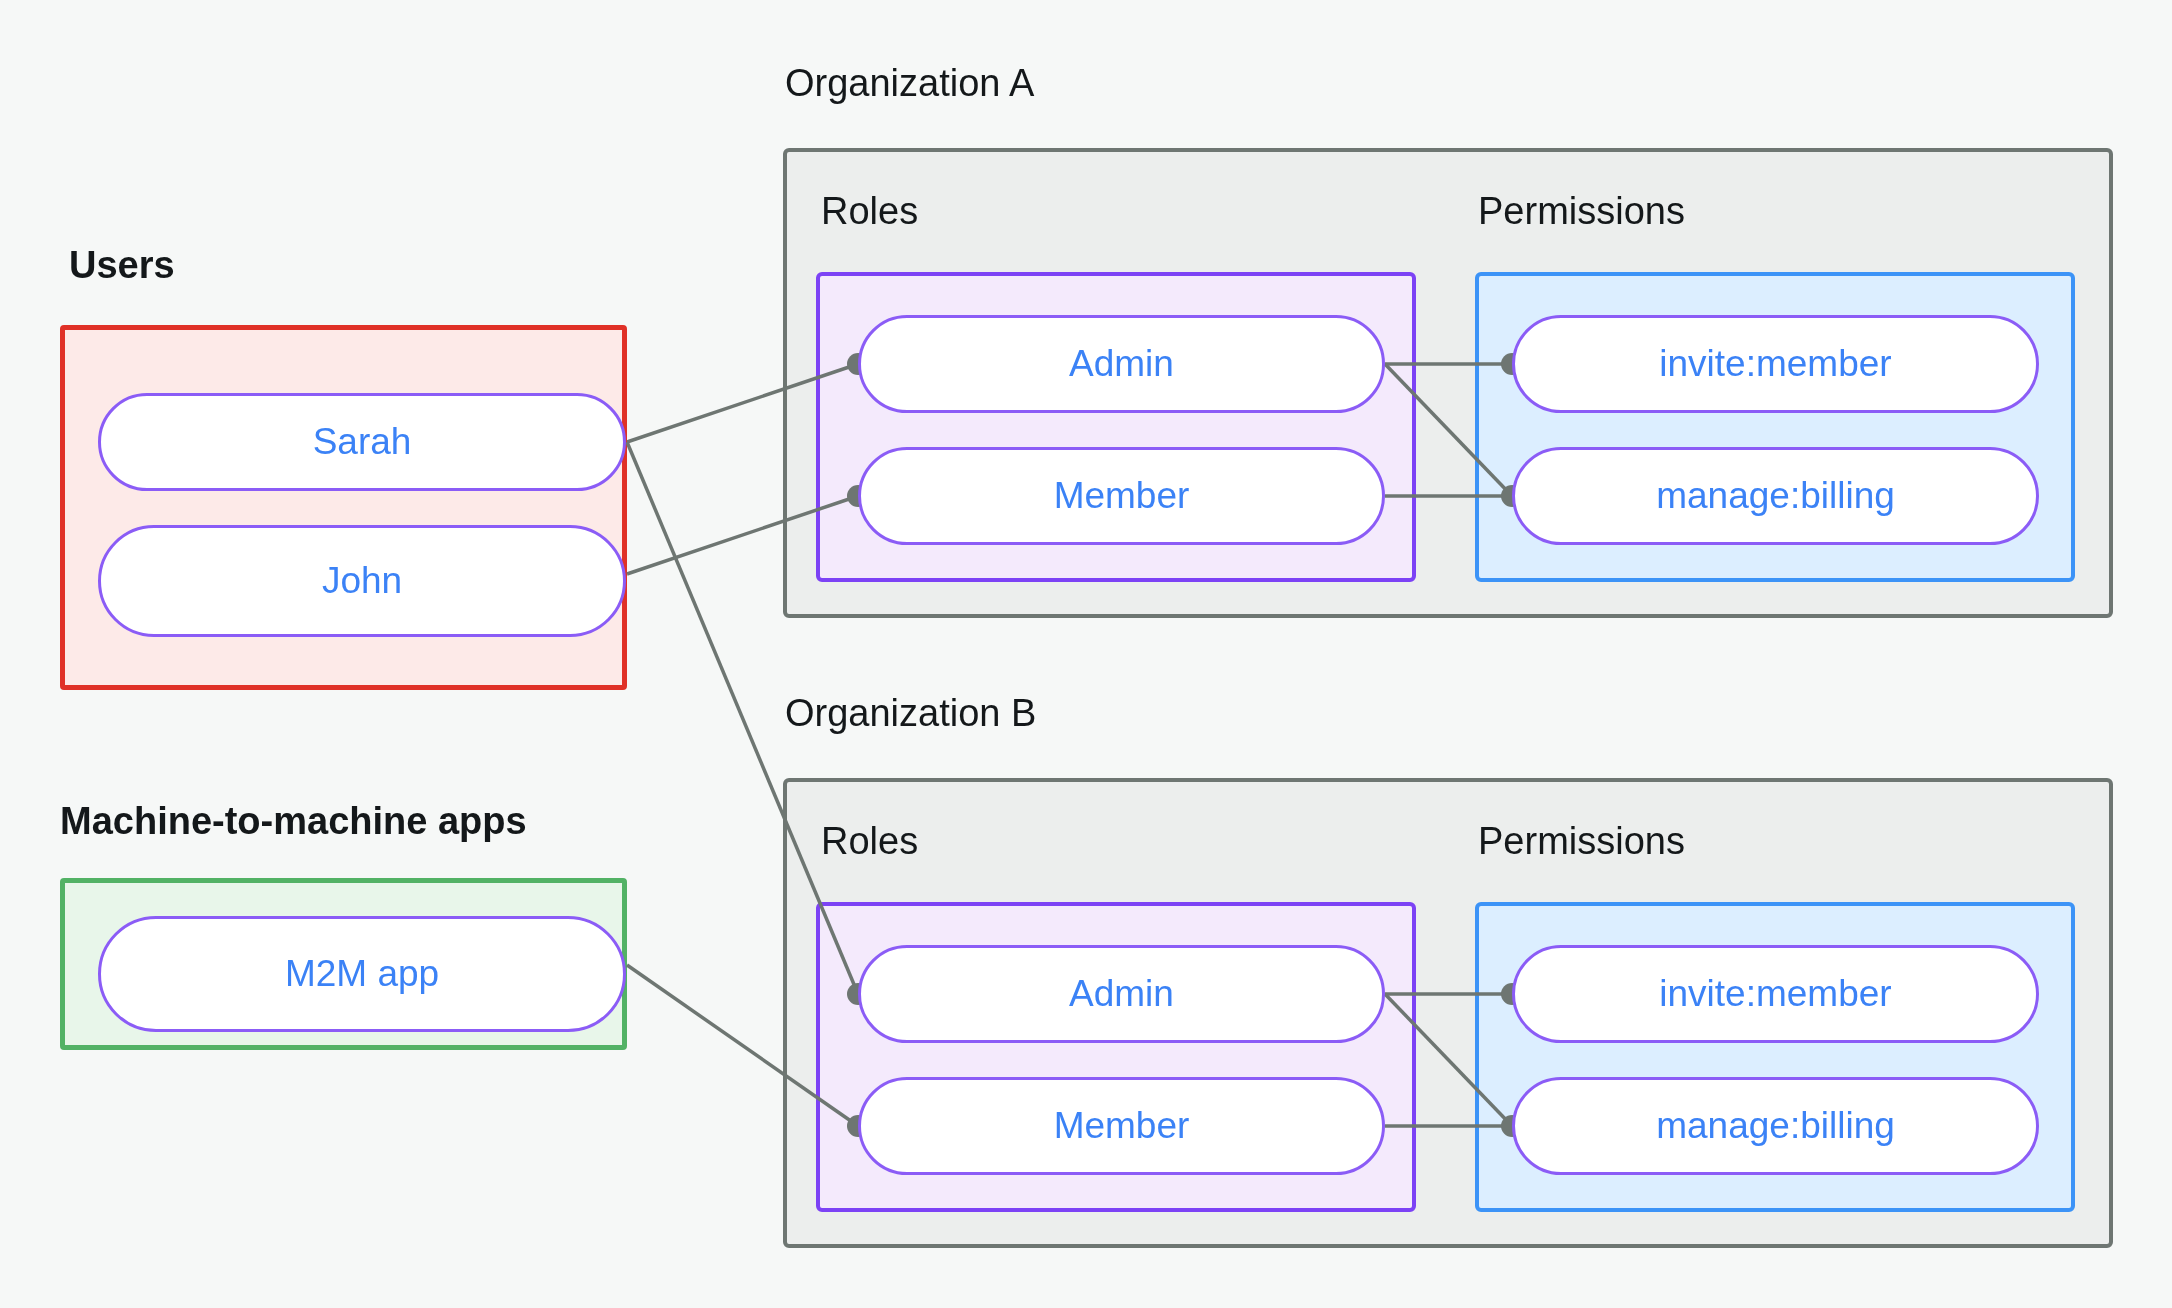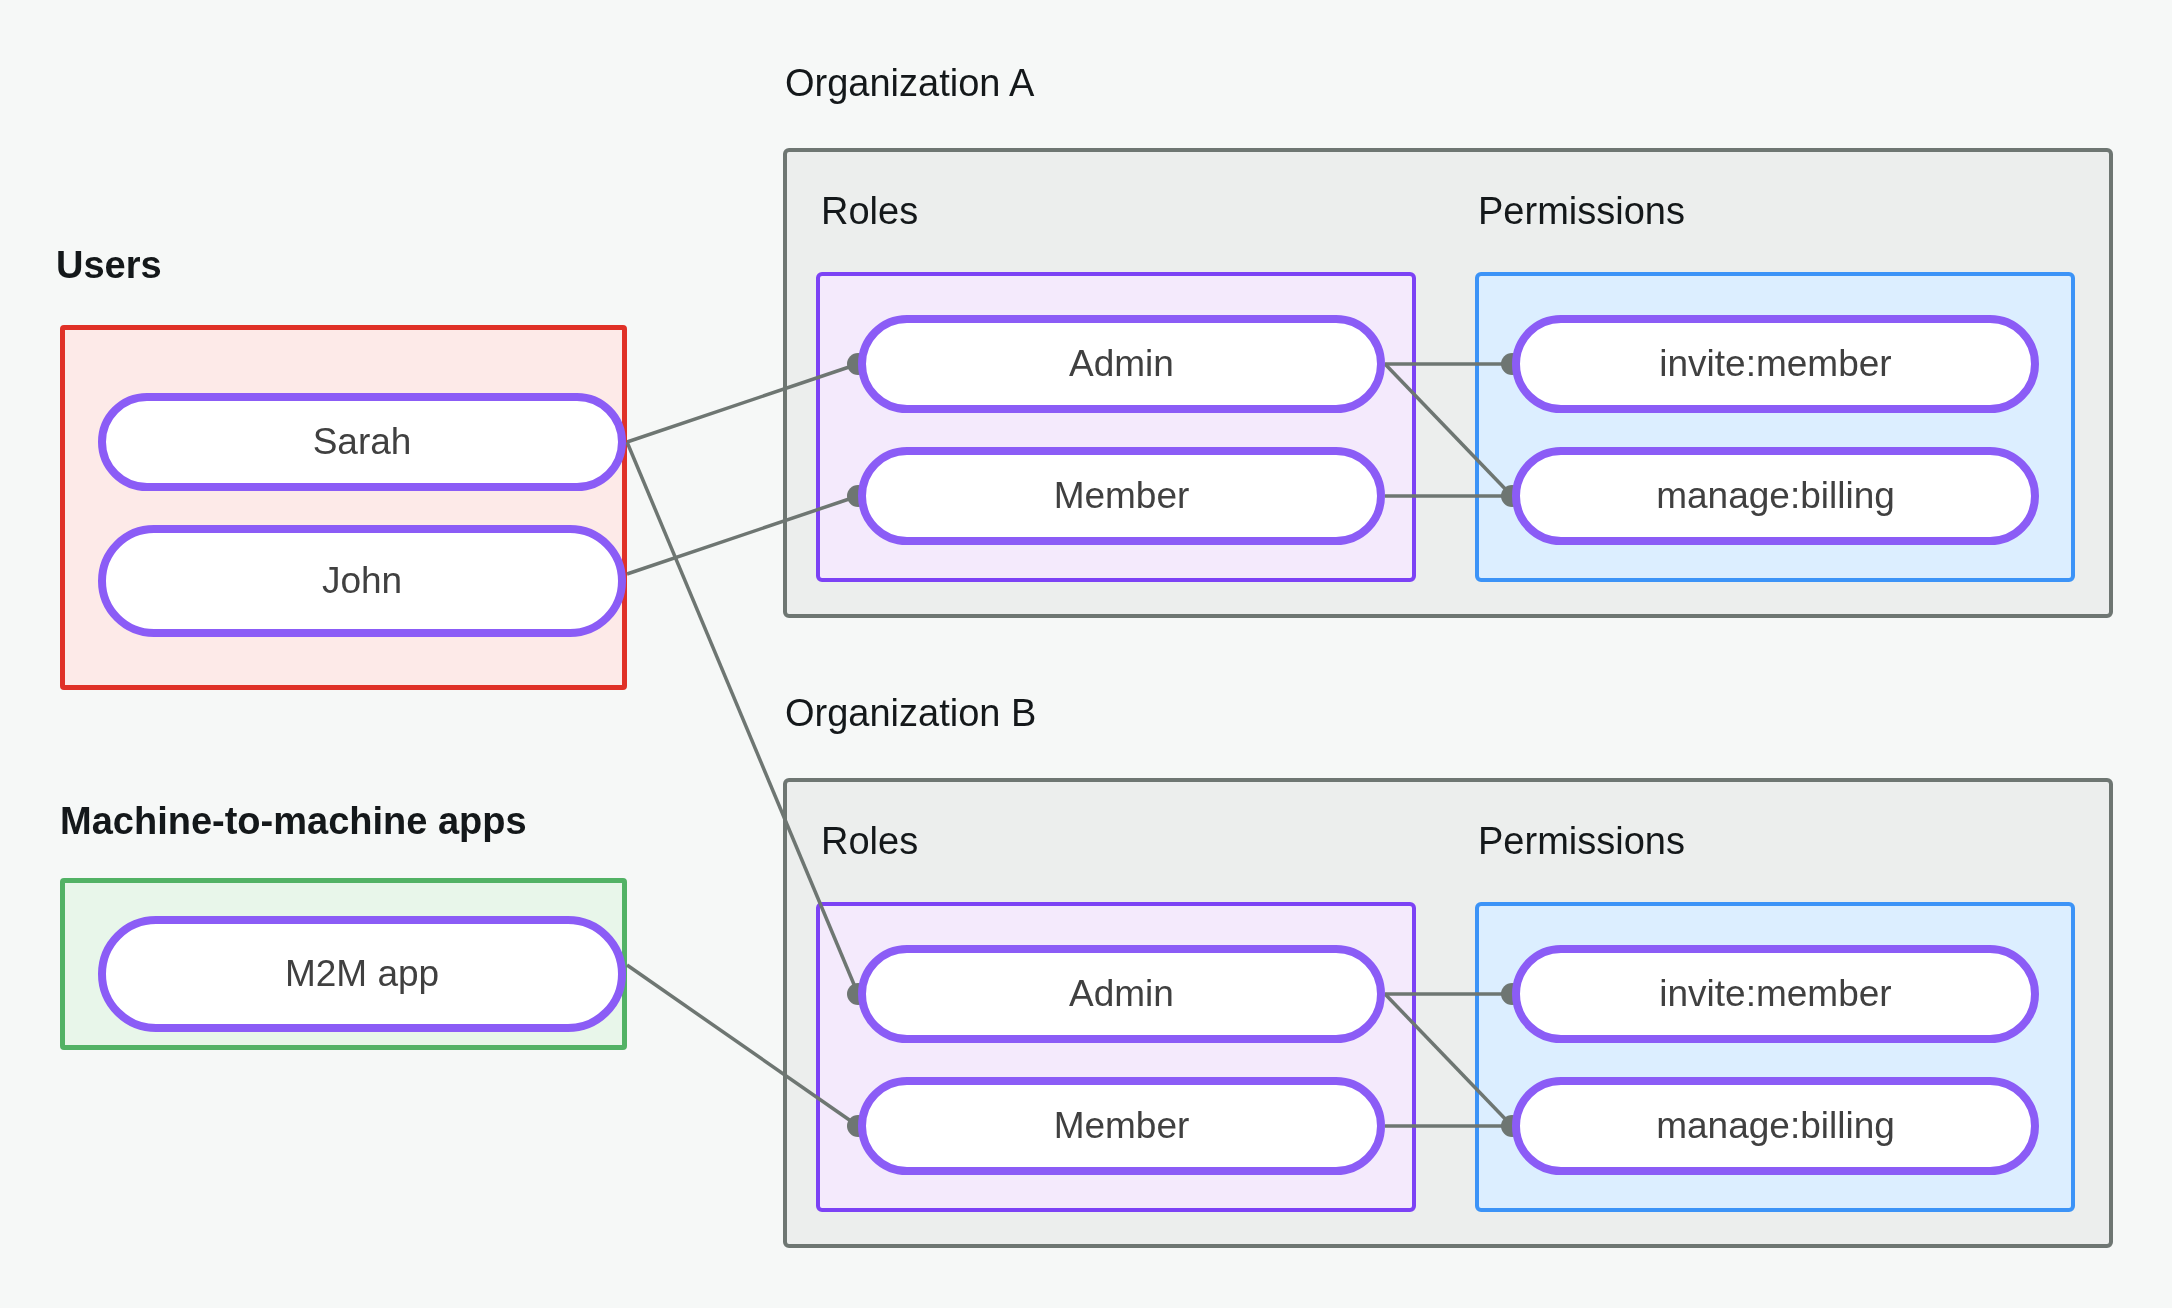--- a/index.html
+++ b/index.html
@@ -72,27 +72,27 @@
     position: absolute;
     font-size: 38px;
     color: #14181a;
     white-space: nowrap;
     z-index: 4;
   }
   .pill {
     position: absolute;
     box-sizing: border-box;
     background: #ffffff;
-    border: 8px solid #8b5cf6;
+    border: 3px solid #8b5cf6;
     border-radius: 999px;
     display: flex;
     align-items: center;
     justify-content: center;
     font-size: 37px;
-    color: #404040;
+    color: #3b82f6;
     z-index: 6;
     white-space: nowrap;
   }
 </style>
 </head>
 <body>
 
 <div id="canvas">
 
   <svg id="edge-layer" viewBox="0 0 2172 1308" xmlns="http://www.w3.org/2000/svg">
@@ -123,21 +123,21 @@
       <circle cx="858" cy="496" r="11"></circle>
       <circle cx="858" cy="994" r="11"></circle>
       <circle cx="858" cy="1126" r="11"></circle>
       <circle cx="1512" cy="364" r="11"></circle>
       <circle cx="1512" cy="496" r="11"></circle>
       <circle cx="1512" cy="994" r="11"></circle>
       <circle cx="1512" cy="1126" r="11"></circle>
     </g>
   </svg>
 
-  <div class="grp-label bold" style="left:56px; top:244px;">Users</div>
+  <div class="grp-label bold" style="left:69px; top:244px;">Users</div>
   <div class="container-box users-box" style="left:60px; top:325px; width:567px; height:365px;"></div>
   <div class="pill" style="left:98px; top:393px; width:528px; height:98px;">Sarah</div>
   <div class="pill" style="left:98px; top:525px; width:528px; height:112px;">John</div>
 
   <div class="grp-label bold" style="left:60px; top:800px;">Machine-to-machine apps</div>
   <div class="container-box m2m-box" style="left:60px; top:878px; width:567px; height:172px;"></div>
   <div class="pill" style="left:98px; top:916px; width:528px; height:116px;">M2M app</div>
 
   <div class="grp-label" style="left:785px; top:62px;">Organization A</div>
   <div class="container-box org-box" style="left:783px; top:148px; width:1330px; height:470px;"></div>

